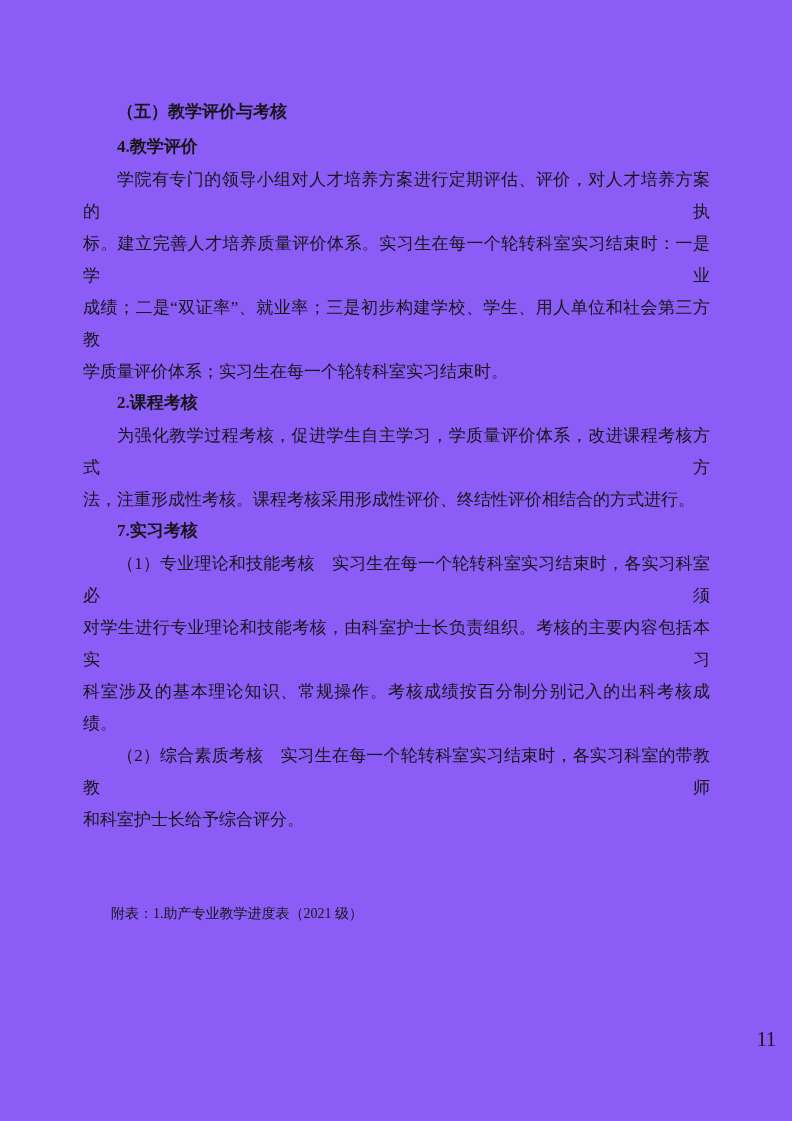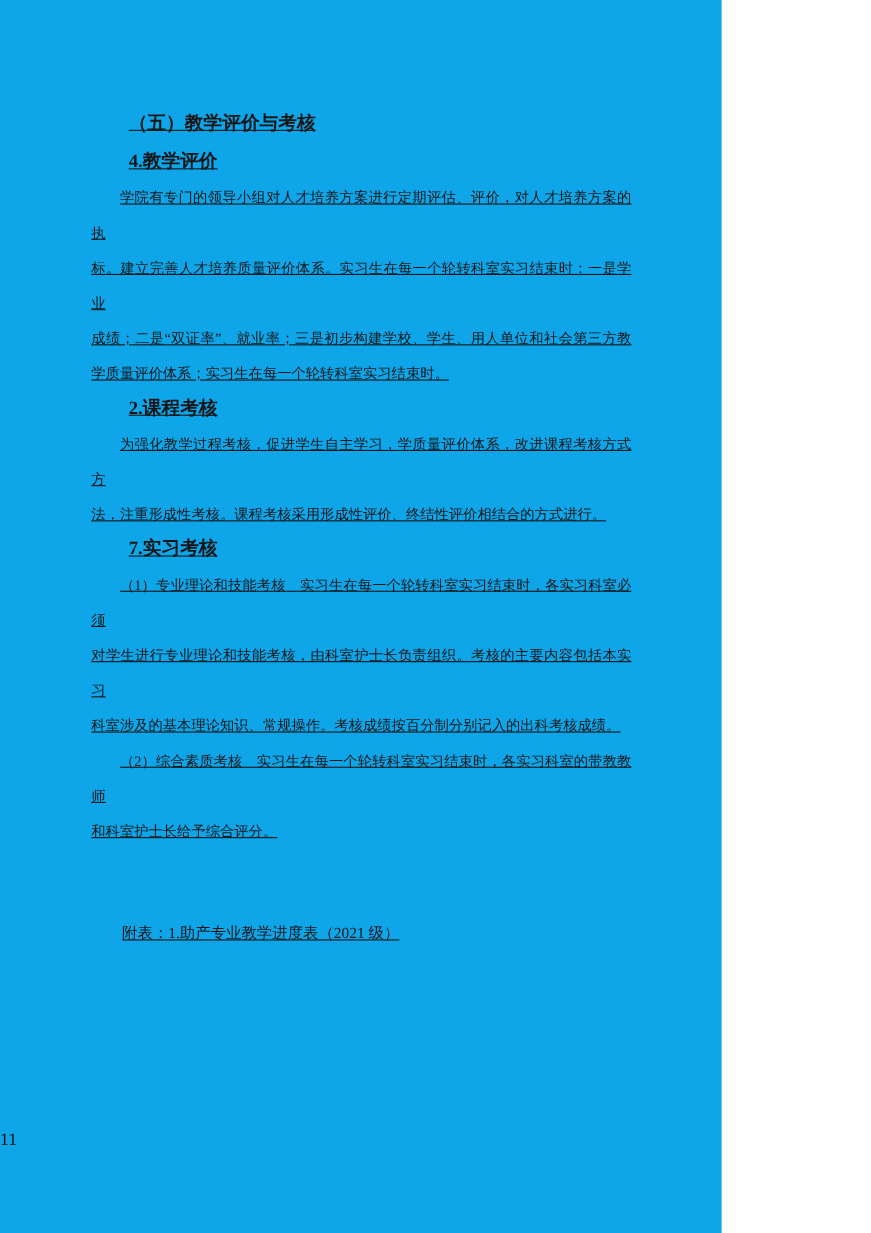--- a/index.html
+++ b/index.html
@@ -2,46 +2,45 @@
 <html><head>
 <meta charset="utf-8">
 <style>
   html, body {
     margin: 0;
     padding: 0;
     background: #ffffff;
   }
   .page {
     position: relative;
-    width: 656px;
+    width: 792px;
     height: 1121px;
-    background: #0ea5e9;
+    background: #8b5cf6;
     color: #161616;
     font-family: "Liberation Serif", "DejaVu Serif", serif;
     box-sizing: border-box;
     padding: 99px 82px 0 83px;
     overflow: hidden;
-    text-decoration: underline;
   }
   .h-main {
     font-size: 17px;
     font-weight: bold;
     line-height: 26px;
     margin: 0 0 9px 0;
     text-indent: 2em;
   }
   .h-sub {
     font-size: 17px;
     font-weight: bold;
     line-height: 26px;
     margin: 2px 0 4px 0;
     text-indent: 2em;
   }
   .para {
-    font-size: 13px;
+    font-size: 17px;
     line-height: 32px;
     margin: 0;
   }
   .para .line {
     text-align: justify;
     text-align-last: justify;
   }
   .para .line-first {
     text-indent: 2em;
   }
@@ -52,22 +51,22 @@
     font-size: 14px;
     line-height: 32px;
     margin-top: 62px;
     text-indent: 2em;
   }
   .page-number {
     position: absolute;
     left: 0;
     right: 16px;
     top: 1028px;
-    text-align: left;
-    font-size: 16px;
+    text-align: right;
+    font-size: 20px;
     color: #111111;
   }
 </style>
 </head>
 <body>
 
 <div class="page">
 
   <div class="h-main">（五）教学评价与考核</div>
 

